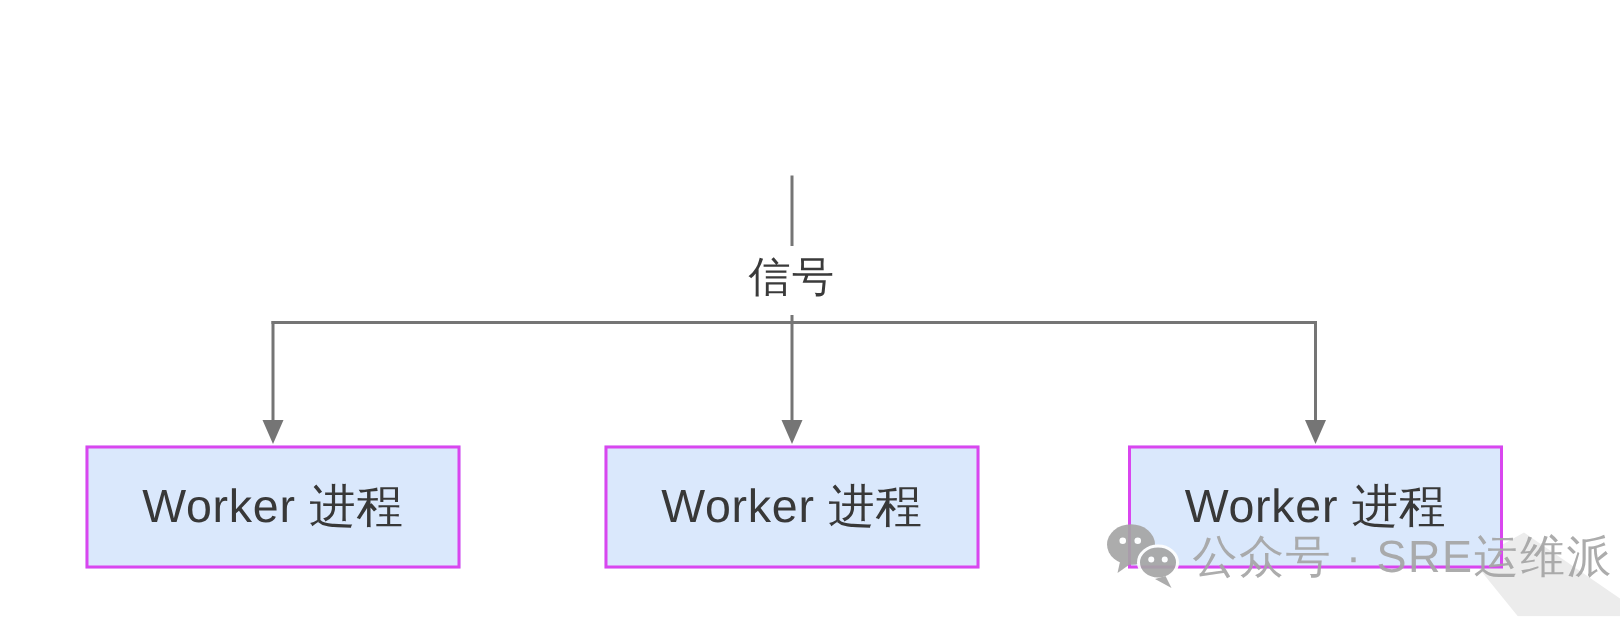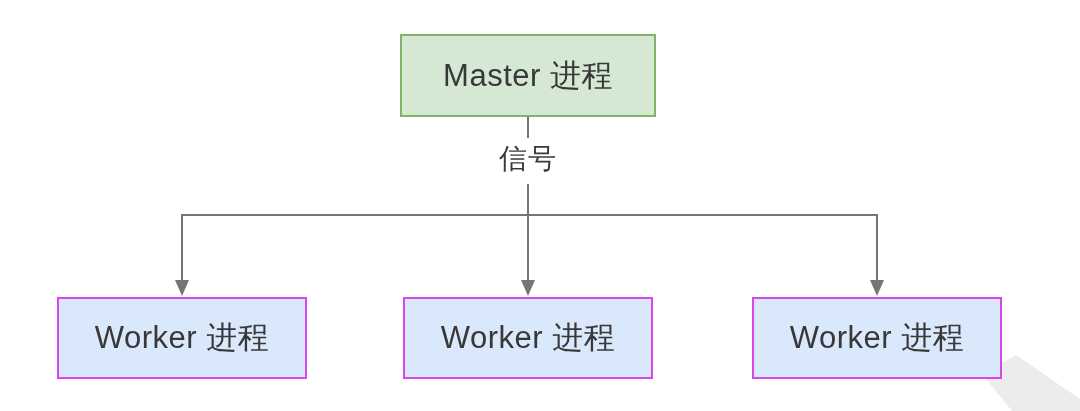--- a/index.html
+++ b/index.html
@@ -52,21 +52,21 @@
     width: 250px; height: 82px;
     background: #dae8fc;
     border: 2px solid #d946ef;
   }
   .worker-1 { left: 57px; }
   .worker-2 { left: 403px; }
   .worker-3 { left: 752px; }
   
   .edge-label {
     position: absolute;
-    left: 528px; top: 138px;
+    left: 528px; top: 164px;
     transform: translateX(-50%);
     background: #ffffff;
     padding: 2px 8px 6px 8px;
     font-size: 28px;
     color: #3a3a3a;
     z-index: 2;
     letter-spacing: 1px;
   }
   
   .watermark {
@@ -103,32 +103,44 @@
 
     <line x1="182" y1="214" x2="182" y2="282" stroke-width="2" stroke="#757575"></line>
 
     <line x1="877" y1="214" x2="877" y2="282" stroke-width="2" stroke="#757575"></line>
 
     <polygon points="175,280 189,280 182,296" fill="#757575"></polygon>
     <polygon points="521,280 535,280 528,296" fill="#757575"></polygon>
     <polygon points="870,280 884,280 877,296" fill="#757575"></polygon>
   </svg>
 
-  <div class="node node-master">
-    <span>Master 进程</span>
-  </div>
 
   <div class="edge-label">
     <span>信号</span>
   </div>
 
   <div class="node node-worker worker-1">
     <span>Worker 进程</span>
   </div>
   <div class="node node-worker worker-2">
     <span>Worker 进程</span>
   </div>
   <div class="node node-worker worker-3">
     <span>Worker 进程</span>
   </div>
 
+  <div class="watermark">
+    <svg class="wechat-icon-svg" width="50" height="46" viewBox="0 0 50 46">
+
+      <ellipse cx="17" cy="15" rx="16" ry="13.5" fill="#a5a5a5"></ellipse>
+      <polygon points="10,25 8,34 18,27" fill="#a5a5a5"></polygon>
+      <circle cx="11.5" cy="12.5" r="2.2" fill="#ffffff"></circle>
+      <circle cx="21.5" cy="12.5" r="2.2" fill="#ffffff"></circle>
+
+      <ellipse cx="35" cy="27" rx="13" ry="11" stroke="#ffffff" stroke-width="2" fill="#a5a5a5"></ellipse>
+      <polygon points="40,36 44,44 33,38" fill="#a5a5a5"></polygon>
+      <circle cx="30.5" cy="25" r="2" fill="#ffffff"></circle>
+      <circle cx="39.5" cy="25" r="2" fill="#ffffff"></circle>
+    </svg>
+    <span class="watermark-text">公众号 · SRE运维派</span>
+  </div>
 
 </div>
 
 </body></html>

